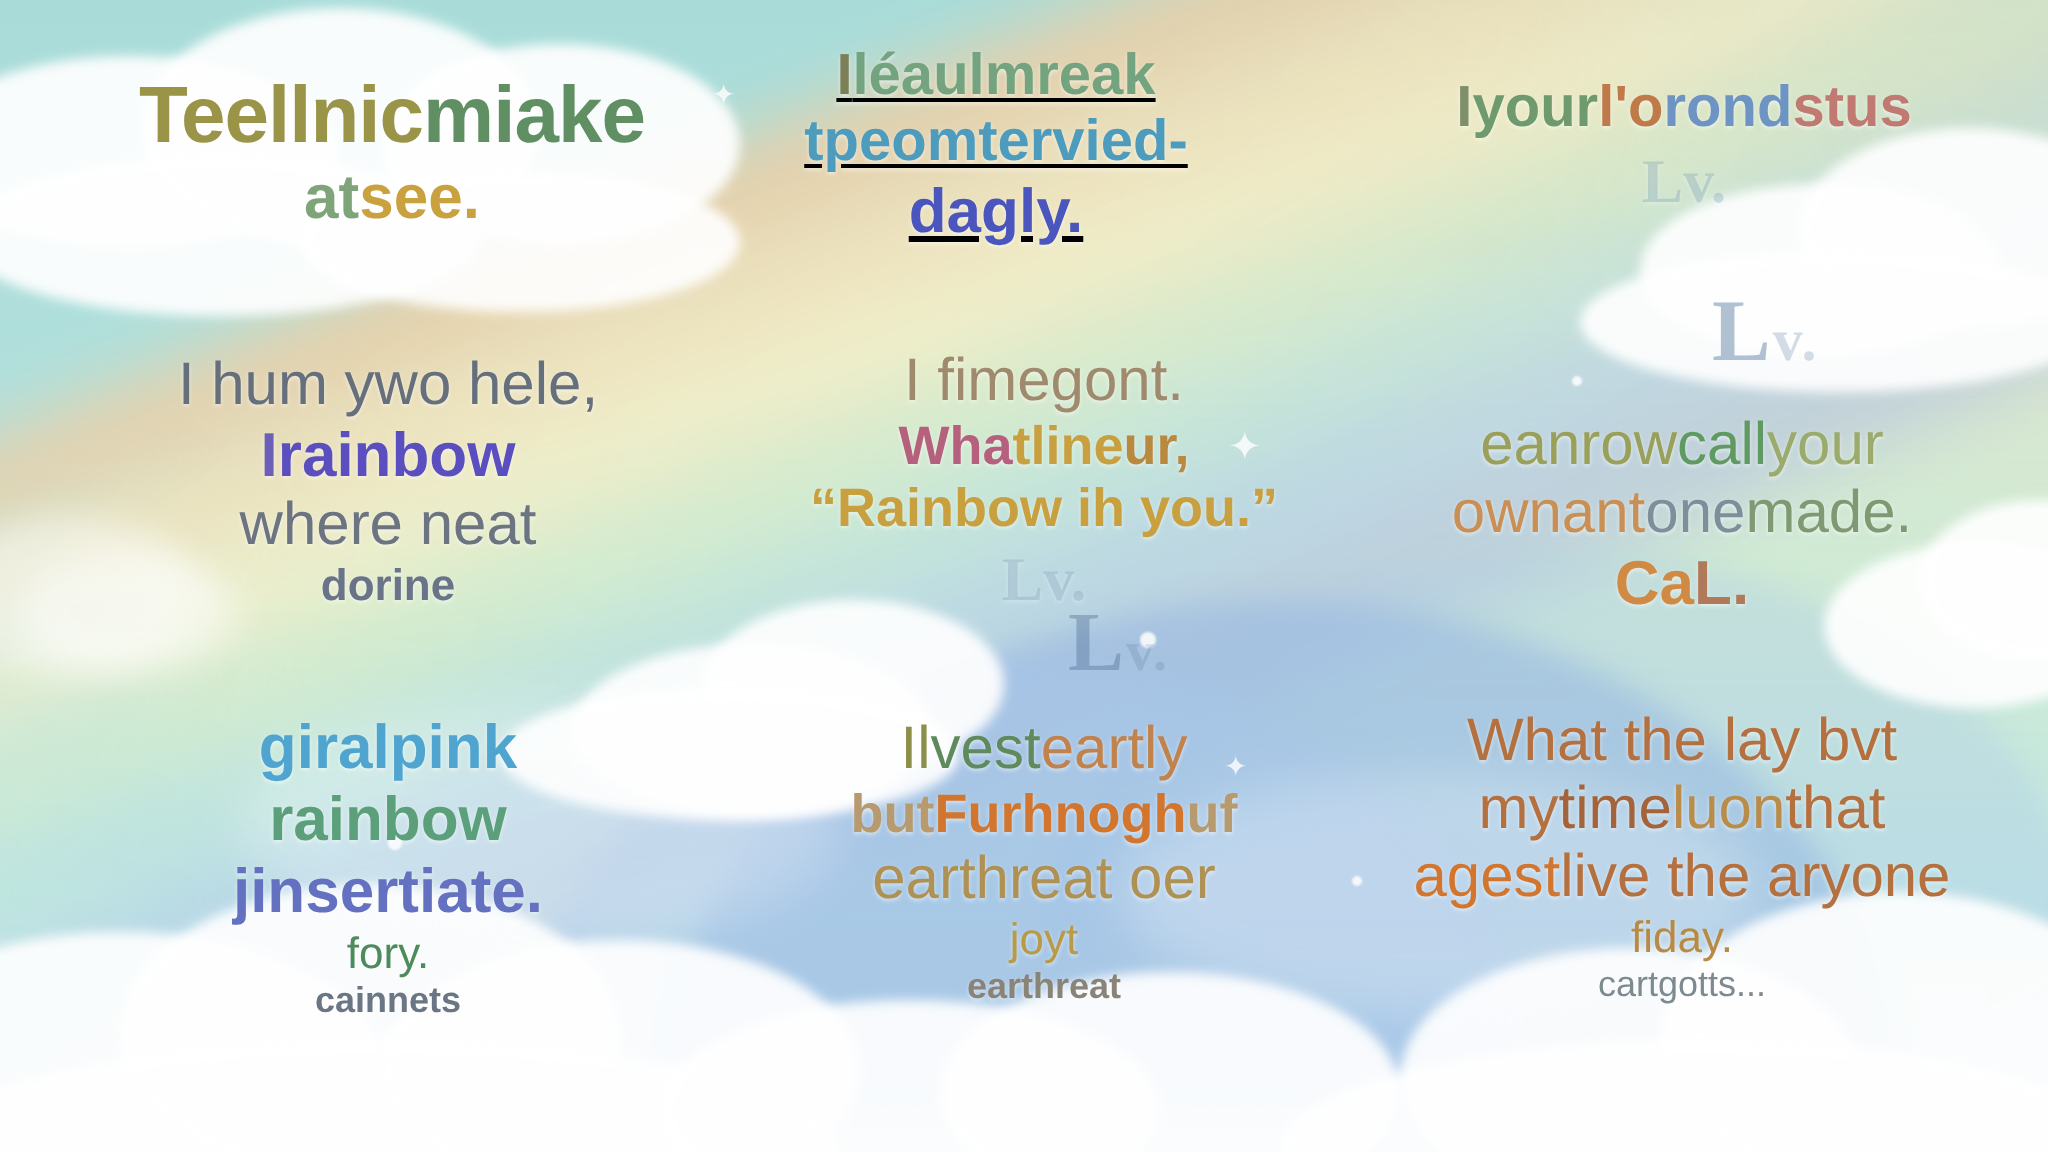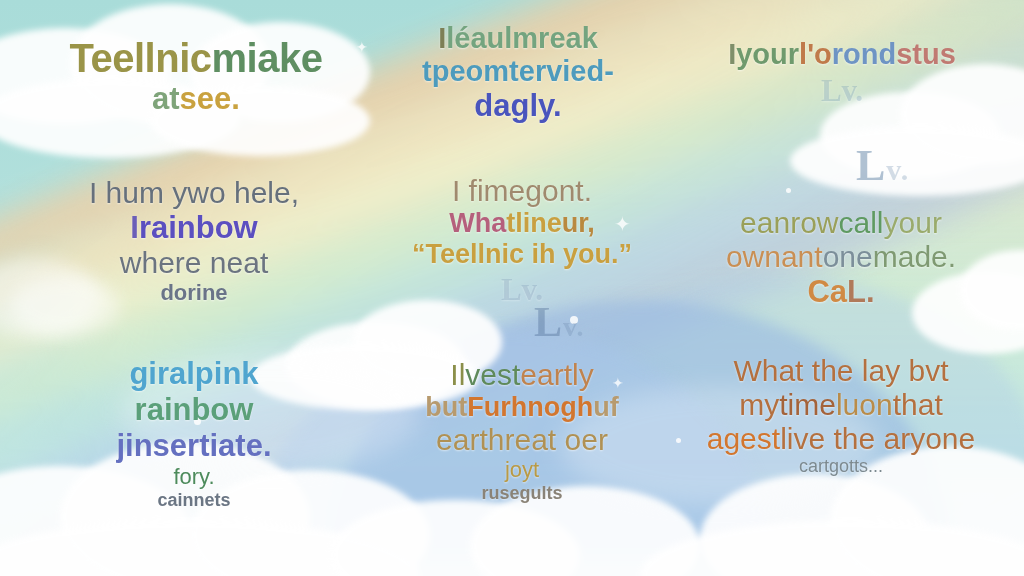--- a/index.html
+++ b/index.html
@@ -92,21 +92,21 @@
     pointer-events: none;
   }
 
   
   .col { position: absolute; text-align: center; }
   .line { white-space: nowrap; }
   .line span { display: inline; }
 
   
   #c1 { left: 20px; top: 36px; width: 352px; }
-  #c2 { left: 368px; top: 22px; width: 300px; }
+  #c2 { left: 348px; top: 22px; width: 300px; text-decoration: underline; }
   #c3 { left: 672px; top: 38px; width: 340px; }
   #c4 { left: 34px; top: 176px; width: 320px; }
   #c5 { left: 372px; top: 174px; width: 300px; }
   #c6 { left: 676px; top: 206px; width: 330px; }
   #c7 { left: 38px; top: 356px; width: 312px; }
   #c8 { left: 372px; top: 358px; width: 300px; }
   #c9 { left: 668px; top: 354px; width: 346px; }
 
   .t-h1 { font-size: 40px; font-weight: 700; letter-spacing: -.5px; }
   .t-h2 { font-size: 31px; font-weight: 700; }
@@ -223,42 +223,43 @@
     </div>
   <div class="col" id="c4">
       <div class="line shadowy t-md"><span style="color: rgb(102, 112, 124);">I hum ywo hele,</span></div>
       <div class="line shadowy t-h2"><span style="color: rgb(107, 95, 184);">I</span><span class="sp"></span><span style="color: rgb(91, 79, 192);">rainbow</span></div>
       <div class="line shadowy t-md"><span style="color: rgb(107, 116, 128);">where neat</span></div>
       <div class="line shadowy t-sm-b"><span style="color: rgb(106, 116, 136);">dorine</span></div>
     </div>
   <div class="col" id="c5">
       <div class="line shadowy t-md"><span style="color: rgb(160, 138, 110);">I fimegont.</span></div>
       <div class="line shadowy t-md-b"><span style="color: rgb(181, 96, 124);">Wha</span><span class="sp"></span><span style="color: rgb(201, 160, 64);">tline</span><span class="sp"></span><span style="color: rgb(185, 137, 63);">ur,</span></div>
-      <div class="line shadowy t-md-b"><span style="color: rgb(201, 160, 64);">“Teellnic ih you.”</span></div>
+      <div class="line shadowy t-md-b"><span style="color: rgb(201, 160, 64);">“Rainbow ih you.”</span></div>
       <div class="line shadowy t-h2" style="opacity: 0.5; font-family: &quot;Liberation Serif&quot;, serif; margin-top: 2px;"><span style="color: rgba(80, 110, 150, 0.4);">Lv.</span></div>
     </div>
   <div class="col" id="c7">
       <div class="line shadowy t-h2"><span style="color: rgb(79, 165, 207);">giralpink</span></div>
       <div class="line shadowy t-h2"><span style="color: rgb(91, 160, 122);">rainbow</span></div>
       <div class="line shadowy t-h2"><span style="color: rgb(100, 112, 192);">jins</span><span class="sp"></span><span style="color: rgb(100, 112, 192);">ertiate.</span></div>
       <div class="line shadowy t-sm"><span style="color: rgb(77, 139, 92);">fory.</span></div>
       <div class="line shadowy t-xs"><span style="color: rgb(107, 118, 132);">cainnets</span></div>
     </div>
   <div class="col" id="c6">
       <div class="line shadowy t-md"><span style="color: rgb(154, 160, 90);">eanrow</span><span class="sp"></span><span style="color: rgb(95, 154, 98);">call</span><span class="sp"></span><span style="color: rgb(154, 171, 108);">your</span></div>
       <div class="line shadowy t-md"><span style="color: rgb(201, 143, 84);">ownant</span><span class="sp"></span><span style="color: rgb(124, 143, 154);">one</span><span class="sp"></span><span style="color: rgb(127, 154, 114);">made.</span></div>
       <div class="line shadowy t-h2"><span style="color: rgb(208, 138, 68);">Ca</span><span class="sp"></span><span style="color: rgb(176, 122, 90);">L.</span></div>
     </div>
   <div class="col" id="c8">
       <div class="line shadowy t-md"><span style="color: rgb(139, 143, 74);">Il</span><span class="sp"></span><span style="color: rgb(95, 138, 91);">vest</span><span class="sp"></span><span style="color: rgb(192, 131, 78);">eartly</span></div>
       <div class="line shadowy t-md-b"><span style="color: rgb(183, 154, 110);">but</span><span class="sp"></span><span style="color: rgb(210, 118, 47);">Fur</span><span class="sp"></span><span style="color: rgb(210, 118, 47);">hnogh</span><span class="sp"></span><span style="color: rgb(183, 154, 110);">uf</span></div>
       <div class="line shadowy t-md"><span style="color: rgb(176, 145, 84);">earthreat oer</span></div>
       <div class="line shadowy t-sm"><span style="color: rgb(185, 154, 70);">joyt</span></div>
-      <div class="line shadowy t-xs"><span style="color: rgb(138, 131, 119);">rusegults</span></div>
+      <div class="line shadowy t-xs"><span style="color: rgb(138, 131, 119);">earthreat</span></div>
     </div>
   <div class="col" id="c9">
       <div class="line shadowy t-md"><span style="color: rgb(180, 112, 63);">What the lay bvt</span></div>
       <div class="line shadowy t-md"><span style="color: rgb(180, 112, 63);">my</span><span class="sp"></span><span style="color: rgb(164, 99, 58);">time</span><span class="sp"></span><span style="color: rgb(185, 140, 74);">luon</span><span class="sp"></span><span style="color: rgb(180, 112, 63);">that</span></div>
       <div class="line shadowy t-md"><span style="color: rgb(210, 118, 47);">agest</span><span class="sp"></span><span style="color: rgb(180, 112, 63);">live the aryone</span></div>
+      <div class="line shadowy t-sm"><span style="color: rgb(184, 139, 69);">fiday.</span></div>
       <div class="line shadowy t-xs-n"><span style="color: rgb(125, 138, 144);">cartgotts...</span></div>
     </div>
 
 </div>
 
 </body></html>

